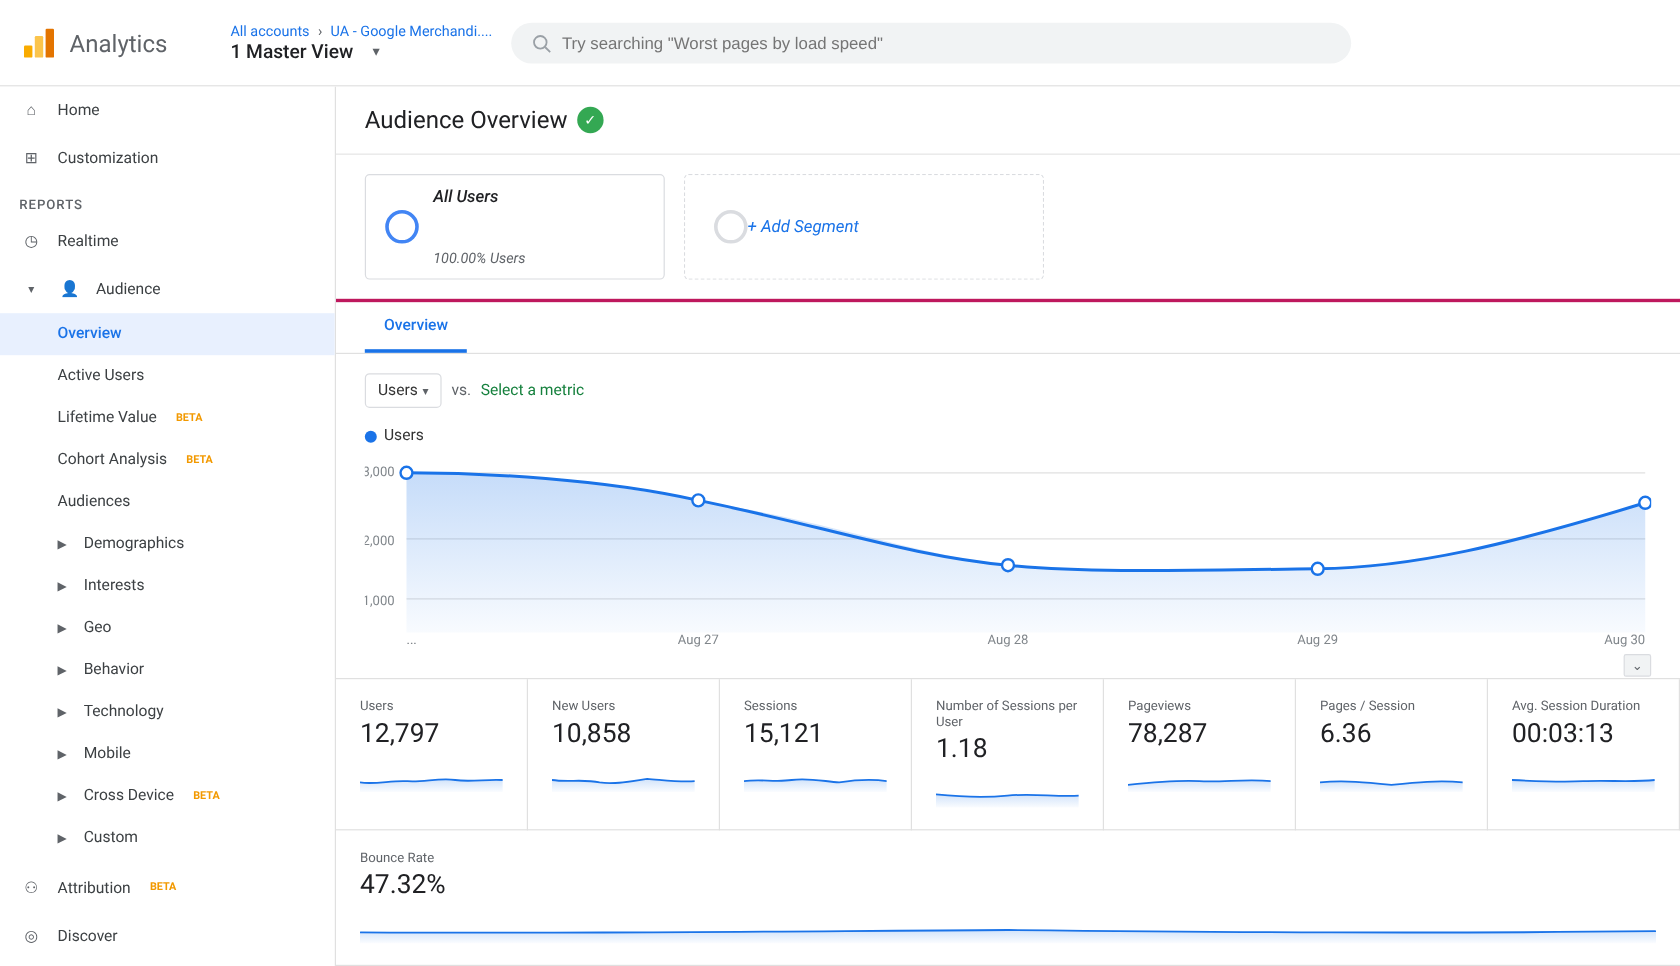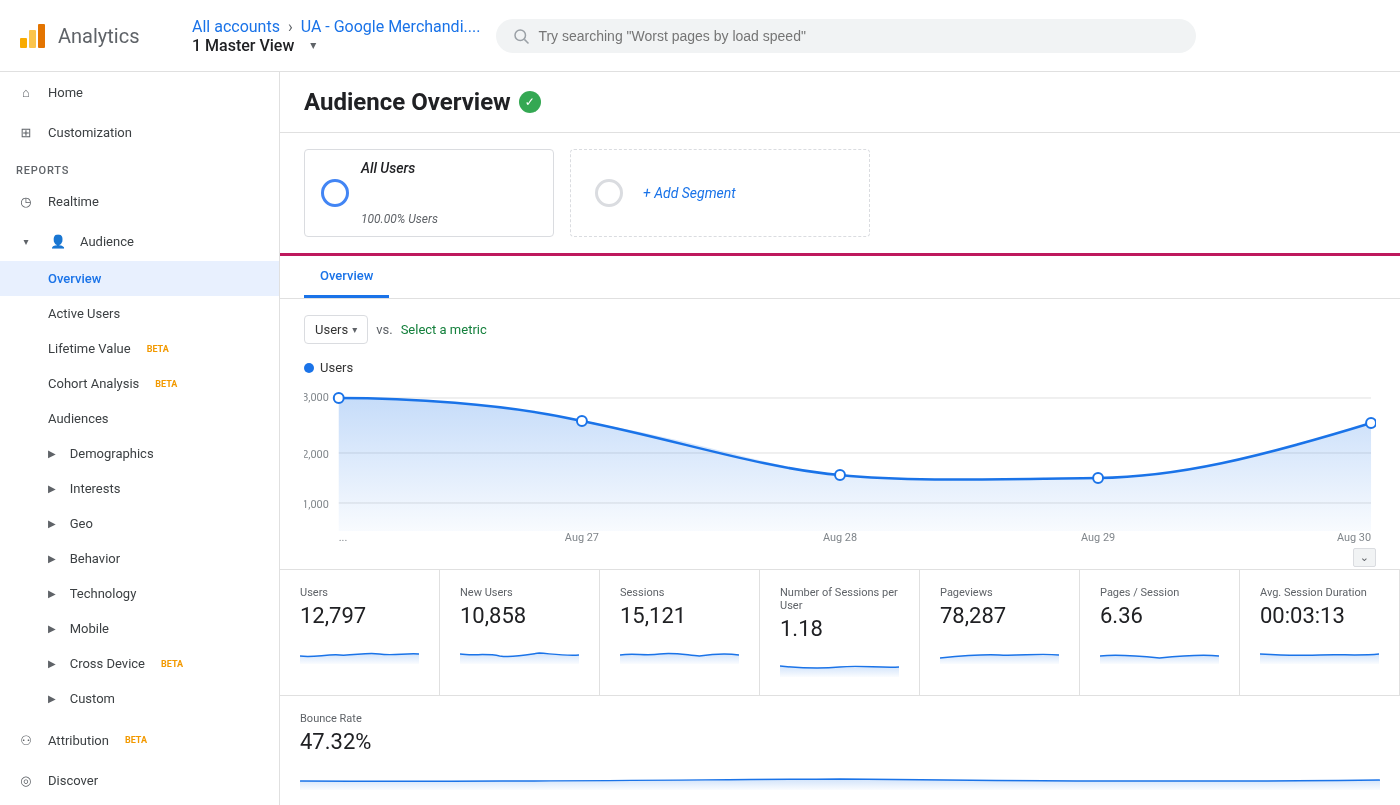--- a/index.html
+++ b/index.html
@@ -4,21 +4,21 @@
   <style>
     * { box-sizing: border-box; margin: 0; padding: 0; }
     body { font-family: 'Roboto', Arial, sans-serif; font-size: 13px; color: #333; background: #f5f5f5; display: flex; flex-direction: column; height: 805px; overflow: hidden; }
 
     
     .topbar { display: flex; align-items: center; background: #fff; border-bottom: 1px solid #e0e0e0; height: 72px; padding: 0 16px; gap: 16px; flex-shrink: 0; }
     .logo-area { display: flex; align-items: center; gap: 10px; min-width: 160px; }
     .logo-icon { width: 32px; height: 32px; }
     .app-title { font-size: 20px; font-weight: 400; color: #5f6368; }
     .breadcrumb-area { display: flex; flex-direction: column; min-width: 180px; }
-    .breadcrumb-top { font-size: 16px; color: #5f6368; }
+    .breadcrumb-top { font-size: 12px; color: #5f6368; }
     .breadcrumb-top span { color: #1a73e8; }
     .breadcrumb-top .sep { color: #5f6368; margin: 0 4px; }
     .account-selector { display: flex; align-items: center; gap: 16px; font-size: 16px; color: #202124; font-weight: 500; cursor: pointer; }
     .account-selector .chevron { color: #5f6368; font-size: 12px; }
     .search-bar { flex: 1; max-width: 700px; display: flex; align-items: center; background: #f1f3f4; border-radius: 24px; padding: 8px 16px; gap: 8px; }
     .search-bar input { border: none; background: transparent; outline: none; font-size: 14px; color: #5f6368; width: 100%; }
     .search-icon-svg { color: #5f6368; flex-shrink: 0; }
 
     
     .main-layout { display: flex; flex: 1; overflow: hidden; }
@@ -30,31 +30,31 @@
     .sidebar-item .icon { width: 20px; height: 20px; display: flex; align-items: center; justify-content: center; color: #5f6368; flex-shrink: 0; }
     .sidebar-section-label { font-size: 11px; font-weight: 500; color: #5f6368; padding: 12px 16px 4px; letter-spacing: 0.8px; text-transform: uppercase; }
     .sidebar-child { padding-left: 48px; }
     .sidebar-child.active { background: #e8f0fe; color: #1a73e8; }
     .beta-badge { font-size: 9px; color: #f29900; font-weight: 700; margin-left: 4px; vertical-align: super; }
     .expand-icon { font-size: 10px; margin-right: 2px; color: #5f6368; }
 
     
     .content { flex: 1; overflow-y: auto; background: #f5f5f5; }
     .page-header { background: #fff; padding: 16px 24px; border-bottom: 1px solid #e0e0e0; display: flex; align-items: center; gap: 8px; }
-    .page-title { font-size: 24px; font-weight: 700; color: #202124; }
+    .page-title { font-size: 20px; font-weight: 400; color: #202124; }
     .verified-icon { width: 22px; height: 22px; background: #34a853; border-radius: 50%; display: flex; align-items: center; justify-content: center; color: #fff; font-size: 12px; }
 
     
     .segments-bar { display: flex; gap: 16px; padding: 16px 24px; background: #fff; border-bottom: 3px solid #be185d; font-style: italic; }
     .segment-card { display: flex; align-items: center; gap: 12px; border: 1px solid #dadce0; border-radius: 4px; padding: 10px 16px; min-width: 250px; cursor: pointer; }
     .segment-circle { width: 28px; height: 28px; border-radius: 50%; border: 3px solid #4285f4; flex-shrink: 0; }
     .segment-circle.empty { border-color: #dadce0; }
     .segment-info .name { font-size: 14px; font-weight: 500; color: #202124; }
     .segment-info .pct { font-size: 12px; color: #5f6368; margin-top: 36px; }
-    .add-segment { display: flex; align-items: center; gap: 20px; border: 1px dashed #dadce0; border-radius: 4px; padding: 10px 24px; min-width: 300px; cursor: pointer; color: #1a73e8; font-size: 14px; }
+    .add-segment { display: flex; align-items: center; gap: 0; border: 1px dashed #dadce0; border-radius: 4px; padding: 10px 24px; min-width: 300px; cursor: pointer; color: #1a73e8; font-size: 14px; }
 
     
     .tabs-bar { background: #fff; border-bottom: 1px solid #e0e0e0; padding: 0 24px; display: flex; }
     .tab { padding: 12px 16px; font-size: 13px; cursor: pointer; color: #5f6368; border-bottom: 3px solid transparent; }
     .tab.active { color: #1a73e8; border-bottom-color: #1a73e8; font-weight: 500; }
 
     
     .chart-area { background: #fff; margin: 0; padding: 16px 24px; }
     .metric-selector { display: flex; align-items: center; gap: 8px; margin-bottom: 16px; }
     .metric-dropdown { display: flex; align-items: center; gap: 4px; border: 1px solid #dadce0; border-radius: 4px; padding: 6px 10px; cursor: pointer; font-size: 13px; }

